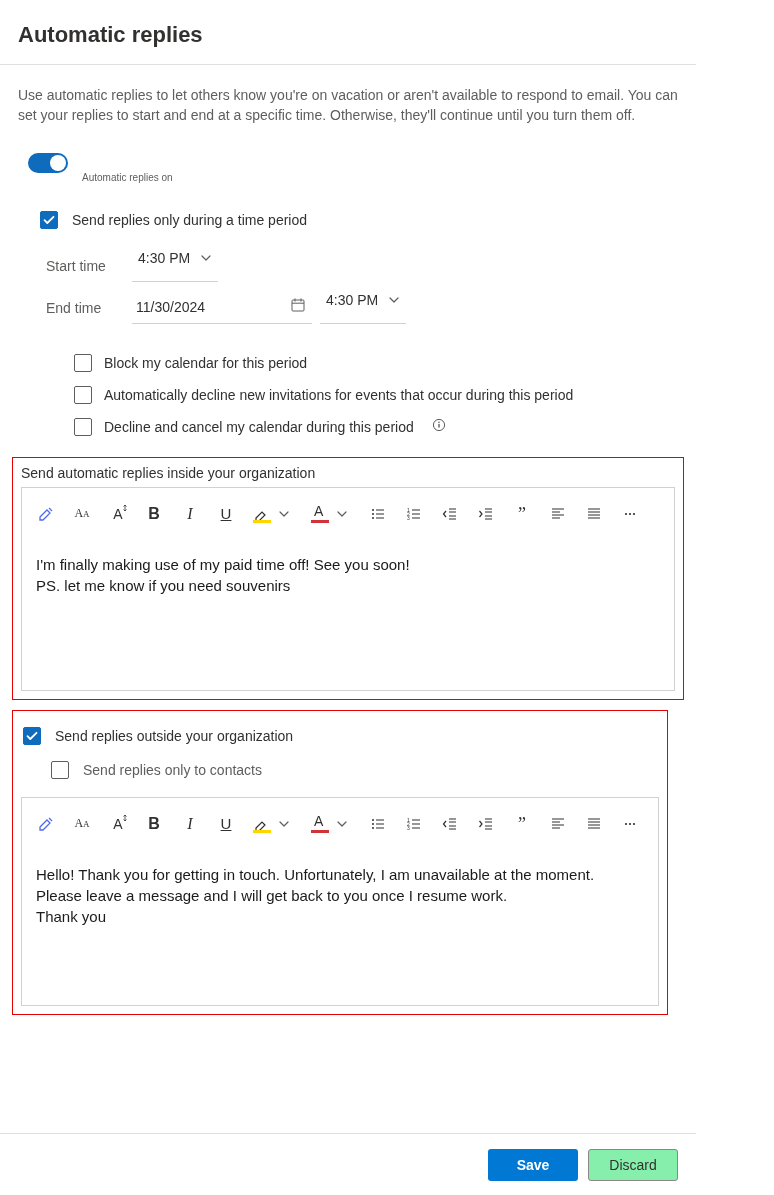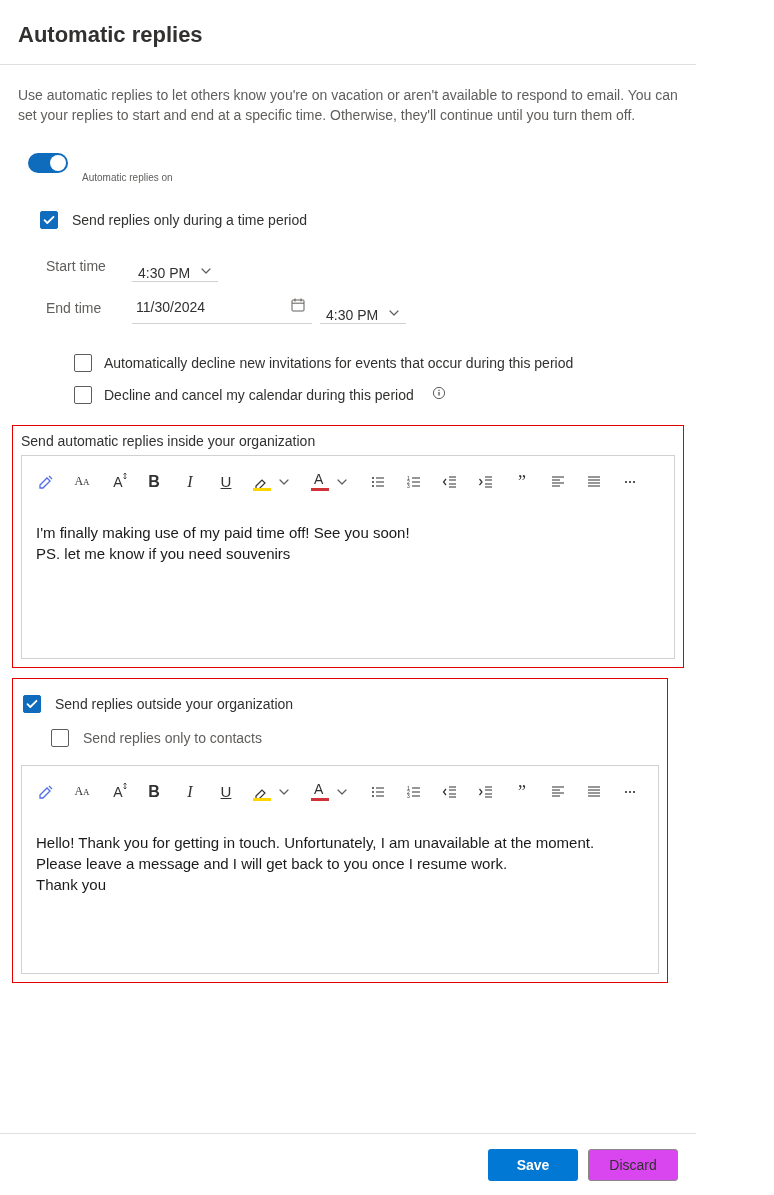--- a/index.html
+++ b/index.html
@@ -31,21 +31,21 @@
   .cb.checked svg{display:block;}
   .cb svg{display:none;}
   .cb-label{font-size:14px;color:var(--text);}
   .cb-label.sec{color:var(--text-secondary);}
   
   .time-block{padding-left:18px;margin-top:10px;}
   .time-row{display:flex;align-items:center;height:42px;}
   .time-label{width:86px;font-size:14px;color:var(--text-secondary);}
   .date-field{width:180px;border-bottom:1px solid var(--border);height:32px;display:flex;align-items:center;justify-content:space-between;padding:0 6px 0 4px;margin-right:8px;}
   .date-field .val{font-size:14px;color:var(--text);}
-  .time-field{width:86px;border-bottom:1px solid var(--border);height:32px;display:flex;align-items:flex-end;justify-content:space-between;padding:0 6px 0 6px;}
+  .time-field{width:86px;border-bottom:1px solid var(--border);height:32px;display:flex;align-items:flex-start;justify-content:space-between;padding:0 6px 0 6px;}
   .time-field .val{font-size:14px;color:var(--text);}
   .chev{color:#605e5c;}
   .cal-icon{color:#605e5c;}
   .opts{padding-left:28px;margin-top:18px;}
   .opts .cb-row{gap:12px;padding:7px 0;}
   .info-icon{margin-left:6px;color:#605e5c;}
   
   .red-box{border:1.5px solid var(--red-box);margin:14px 12px 10px 12px;padding:5px 8px 8px 8px;}
   .section-label{font-size:14px;color:var(--text);padding:2px 0 6px 0;}
   
@@ -59,21 +59,21 @@
   .small-chev{width:12px;height:12px;color:#605e5c;}
   .editor-body{min-height:150px;padding:14px 14px 20px 14px;font-size:15px;color:#1b1b1b;line-height:1.4;white-space:pre-wrap;outline:none;}
   .editor-body.tall{min-height:155px;}
   
   .red-box2{border:1.5px solid var(--red-box);margin:2px 28px 0 12px;padding:10px 8px 8px 8px;}
   .inner-cb{padding-left:30px;margin-top:4px;margin-bottom:12px;}
   
   .footer{position:absolute;left:0;right:0;bottom:0;border-top:1px solid var(--border-light);height:62px;display:flex;justify-content:flex-end;align-items:center;gap:10px;padding:0 18px;background:#fff;}
   .btn{height:32px;min-width:90px;border-radius:3px;font-size:14px;display:flex;align-items:center;justify-content:center;cursor:pointer;padding:0 18px;user-select:none;}
   .btn.primary{background:var(--accent2);color:#fff;font-weight:600;}
-  .btn.secondary{background:#d946ef;border:1px solid var(--btn-border);color:var(--text);}
+  .btn.secondary{background:#86efac;border:1px solid var(--btn-border);color:var(--text);}
 </style>
 </head>
 <body>
 
 <div class="page">
   <div class="title">Automatic replies</div>
   <div class="desc">Use automatic replies to let others know you're on vacation or aren't available to respond to email. You can set your replies to start and end at a specific time. Otherwise, they'll continue until you turn them off.</div>
 
   <div class="section">
     <div class="row" style="margin-bottom:22px;">
@@ -124,20 +124,26 @@
               </svg>
           </span>
         </div>
       </div>
 
       <div class="opts">
         <div class="cb-row">
           <div class="cb">
             
           </div>
+          <div class="cb-label">Block my calendar for this period</div>
+        </div>
+        <div class="cb-row">
+          <div class="cb">
+            
+          </div>
           <div class="cb-label">Automatically decline new invitations for events that occur during this period</div>
         </div>
         <div class="cb-row">
           <div class="cb">
             
           </div>
           <div class="cb-label">Decline and cancel my calendar during this period</div>
           <span class="info-icon">
             <svg width="14" height="14" viewBox="0 0 14 14">
                 <circle cx="7" cy="7" r="5.6" stroke="#605e5c" fill="none"></circle>

